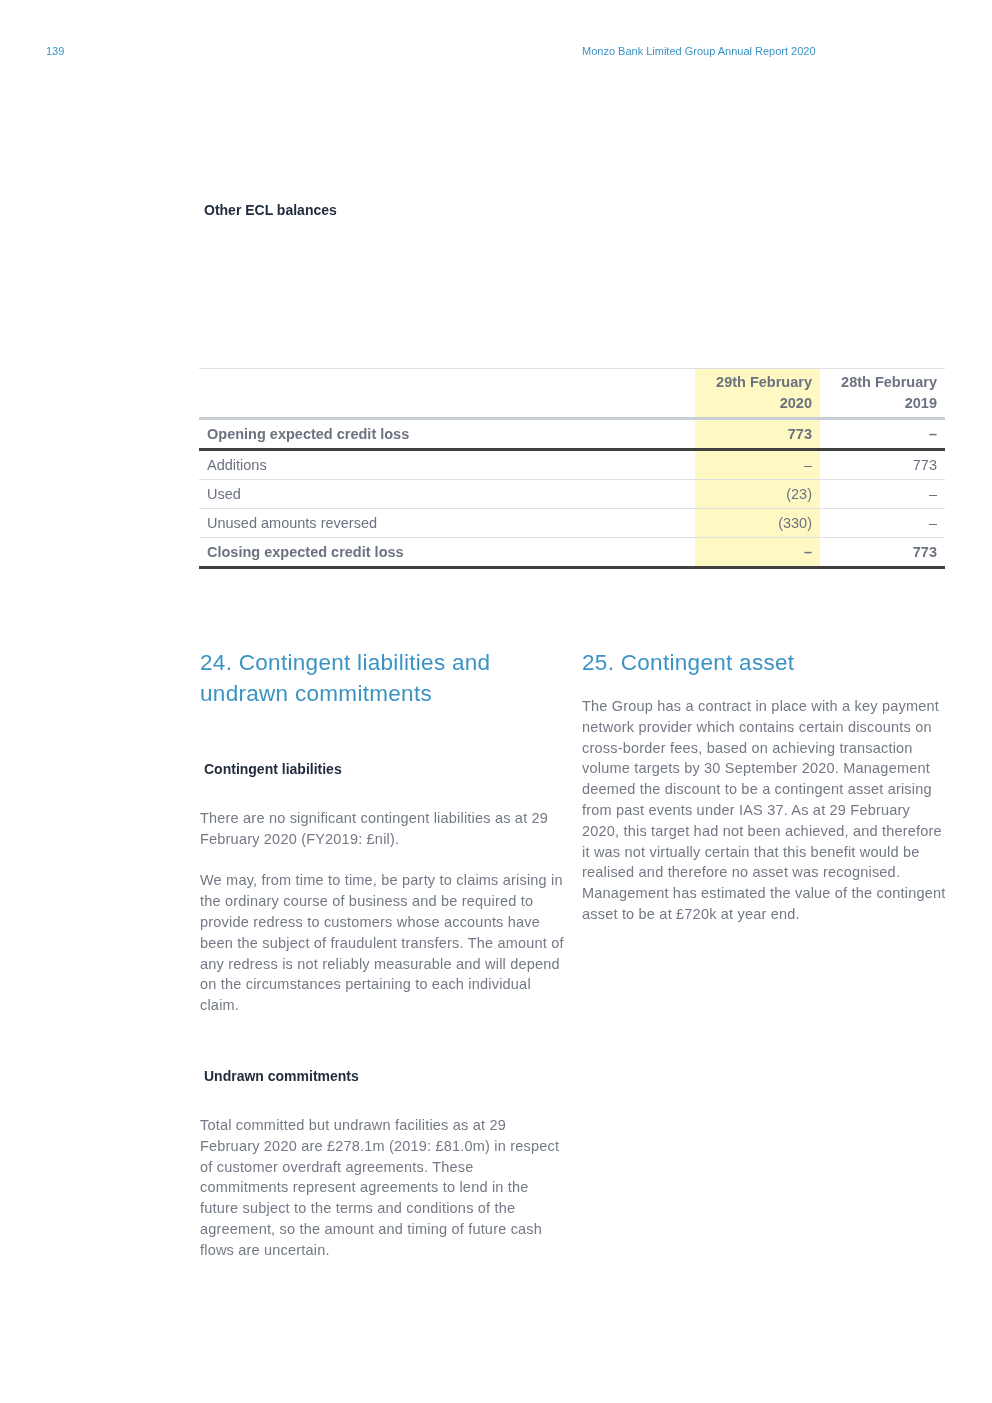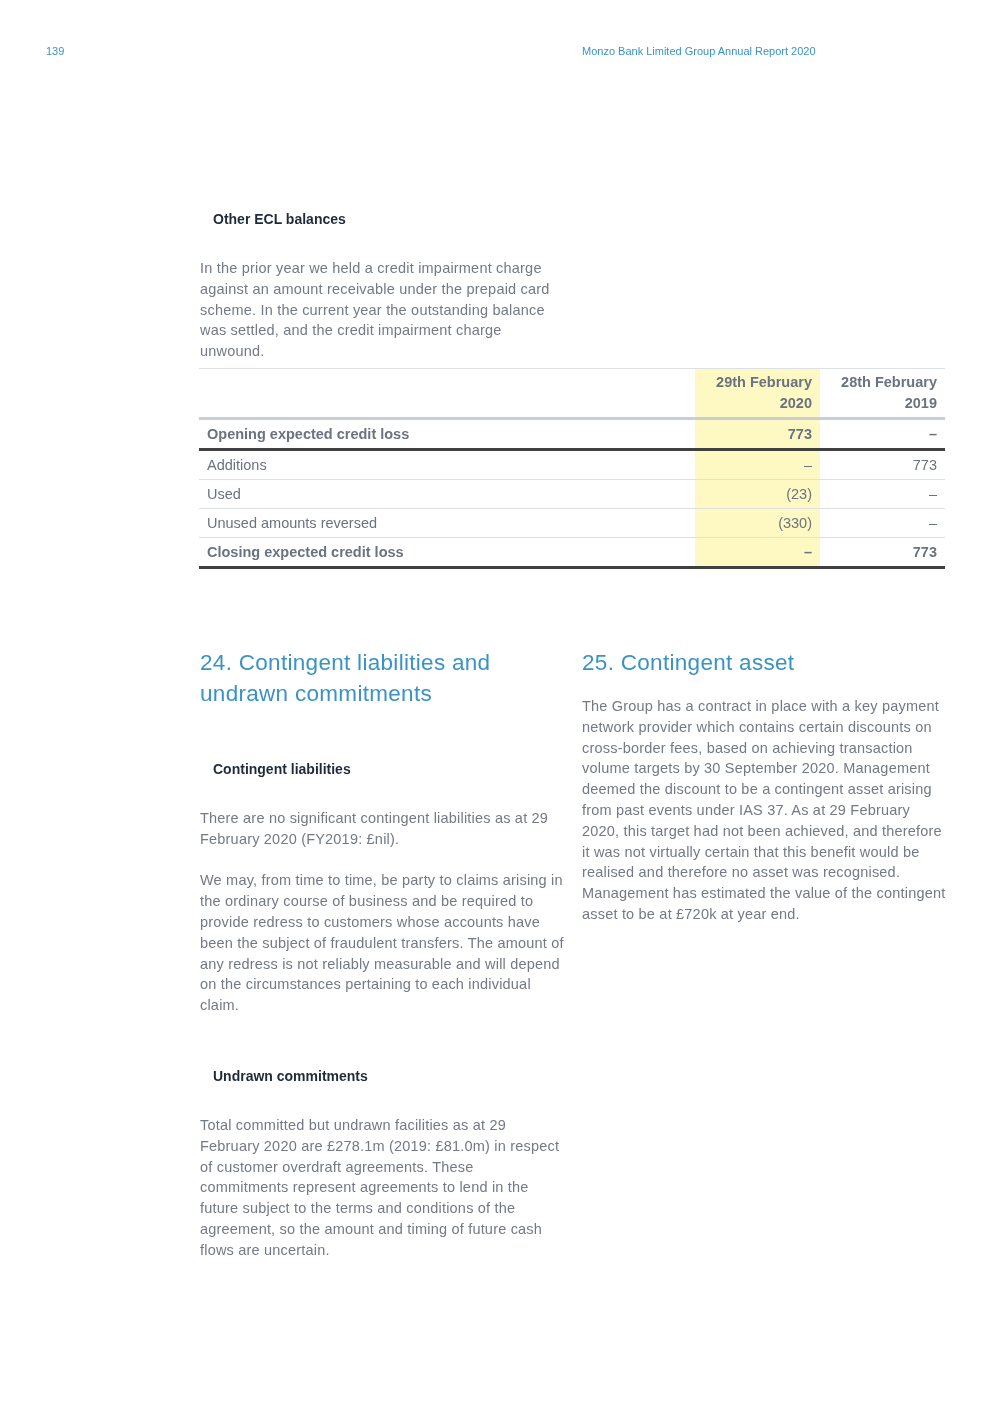--- a/index.html
+++ b/index.html
@@ -1,21 +1,21 @@
 <!DOCTYPE html>
 <html><head>
   <meta charset="utf-8">
   <style>
     html, body { margin: 0; padding: 0; background: #ffffff; }
     body { width: 992px; height: 1403px; position: relative; overflow: hidden;
            font-family: "Liberation Sans", sans-serif; color: #6b7280; }
     .pg-num { position: absolute; left: 46px; top: 45px; font-size: 11px; color: #3a93c4; }
     .pg-title { position: absolute; left: 582px; top: 45px; font-size: 11px; color: #3a93c4; }
 
-    .subhead { font-size: 14px; font-weight: bold; color: #1f2a3a; margin: 13px; }
+    .subhead { font-size: 14px; font-weight: bold; color: #1f2a3a; margin: 4px; }
     .body-text { font-size: 14.5px; line-height: 20.8px; color: #737985; margin: 0; letter-spacing: 0.2px; }
 
     #ecl { position: absolute; left: 200px; top: 198px; width: 360px; }
     #ecl .body-text { margin-top: 31px; }
 
     table.ecl-table { position: absolute; left: 199px; top: 368px; width: 746px;
                       border-collapse: collapse; font-size: 14.5px; color: #6b7280; }
     .ecl-table td, .ecl-table th { padding: 0 8px; height: 28px; border-bottom: 1px solid #dde1e6; }
     .ecl-table thead tr { border-top: 1px solid #dde1e6; }
     .ecl-table thead th { height: 48px; font-weight: bold; text-align: right; line-height: 21px;
@@ -40,21 +40,20 @@
     #sec25 .body-text { margin-top: 18px; }
   </style>
 </head>
 <body>
 
 <div class="pg-num">139</div>
 <div class="pg-title">Monzo Bank Limited Group Annual Report 2020</div>
 
 <div id="ecl">
   <h3 class="subhead">Other ECL balances</h3>
-  <p class="body-text">In the prior year we held a credit impairment charge against an amount receivable under the prepaid card scheme. In the current year the outstanding balance was settled, and the credit impairment charge unwound.</p>
 </div>
 
 <table class="ecl-table">
   <thead>
     <tr>
       <th class="lbl"></th>
       <th class="shade">
         <span>29th February</span><br>
         <span>2020</span>
       </th>

